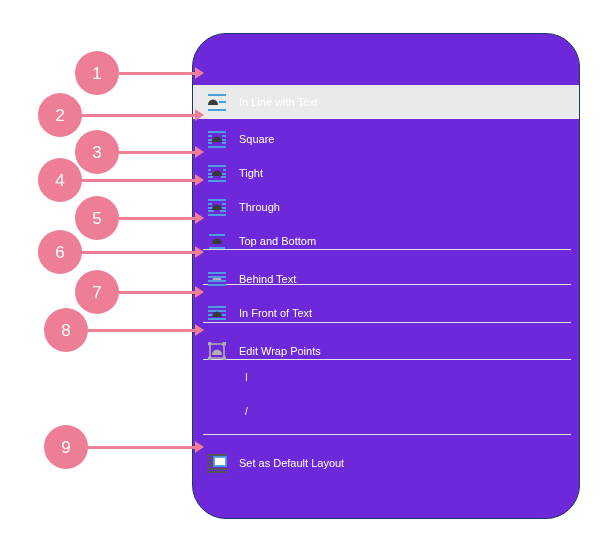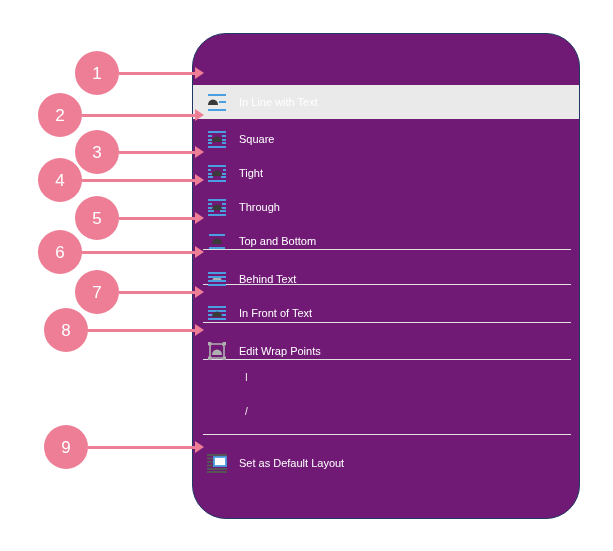--- a/index.html
+++ b/index.html
@@ -2,21 +2,21 @@
 <html><head>
 <meta charset="utf-8">
 <style>
   html,body{margin:0;padding:0;background:#ffffff;}
   body{width:613px;height:551px;position:relative;overflow:hidden;
        font-family:"Liberation Sans",sans-serif;}
 
   
   #menu-panel{
     position:absolute;left:192px;top:33px;width:388px;height:486px;
-    background:#701a75;border:1.3px solid #1f3864;border-radius:34px;
+    background:#6d28d9;border:1.3px solid #1f3864;border-radius:34px;
     box-sizing:border-box;overflow:hidden;
   }
   .menu-row{
     position:absolute;left:0;width:100%;height:34px;
     display:flex;align-items:center;box-sizing:border-box;
   }
   .menu-row.highlighted{background:#eaeaea;}
   .row-icon{
     position:absolute;left:12px;top:50%;transform:translateY(-50%);
     width:24px;height:24px;

